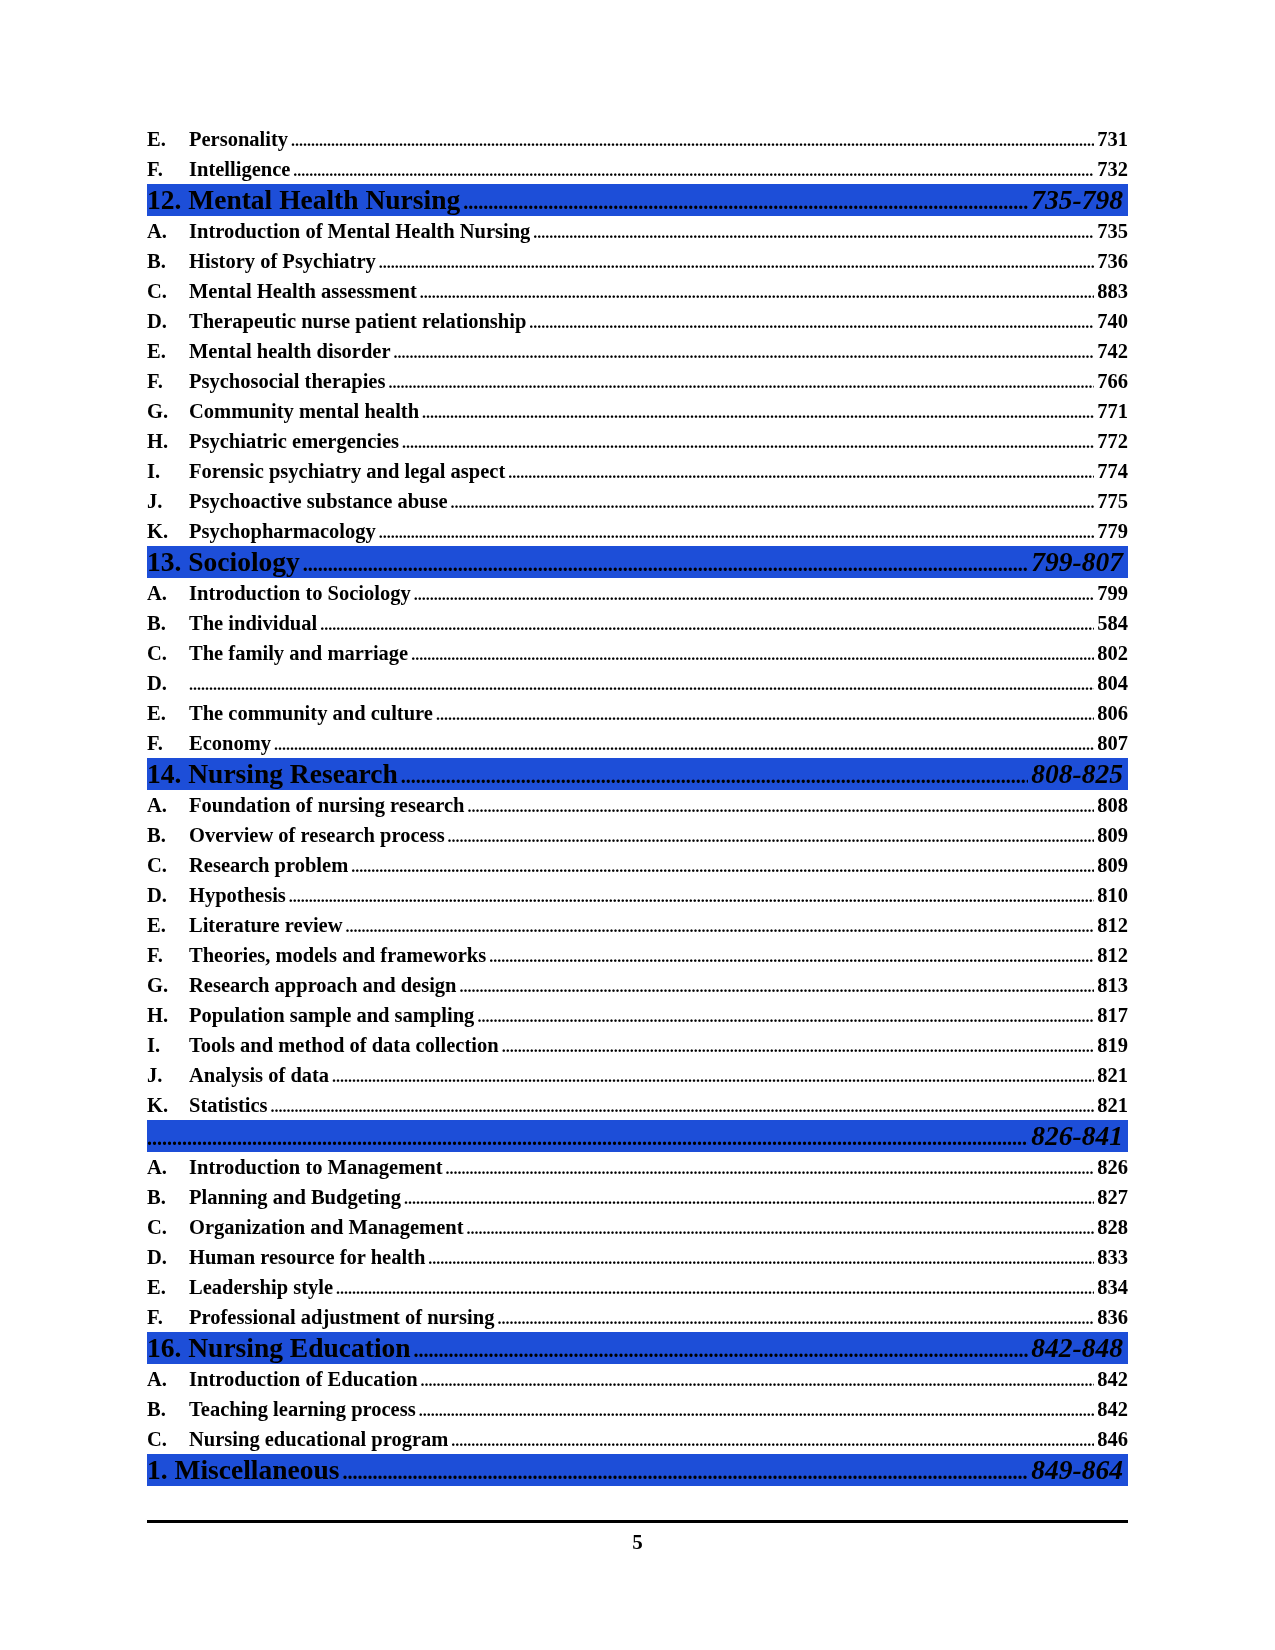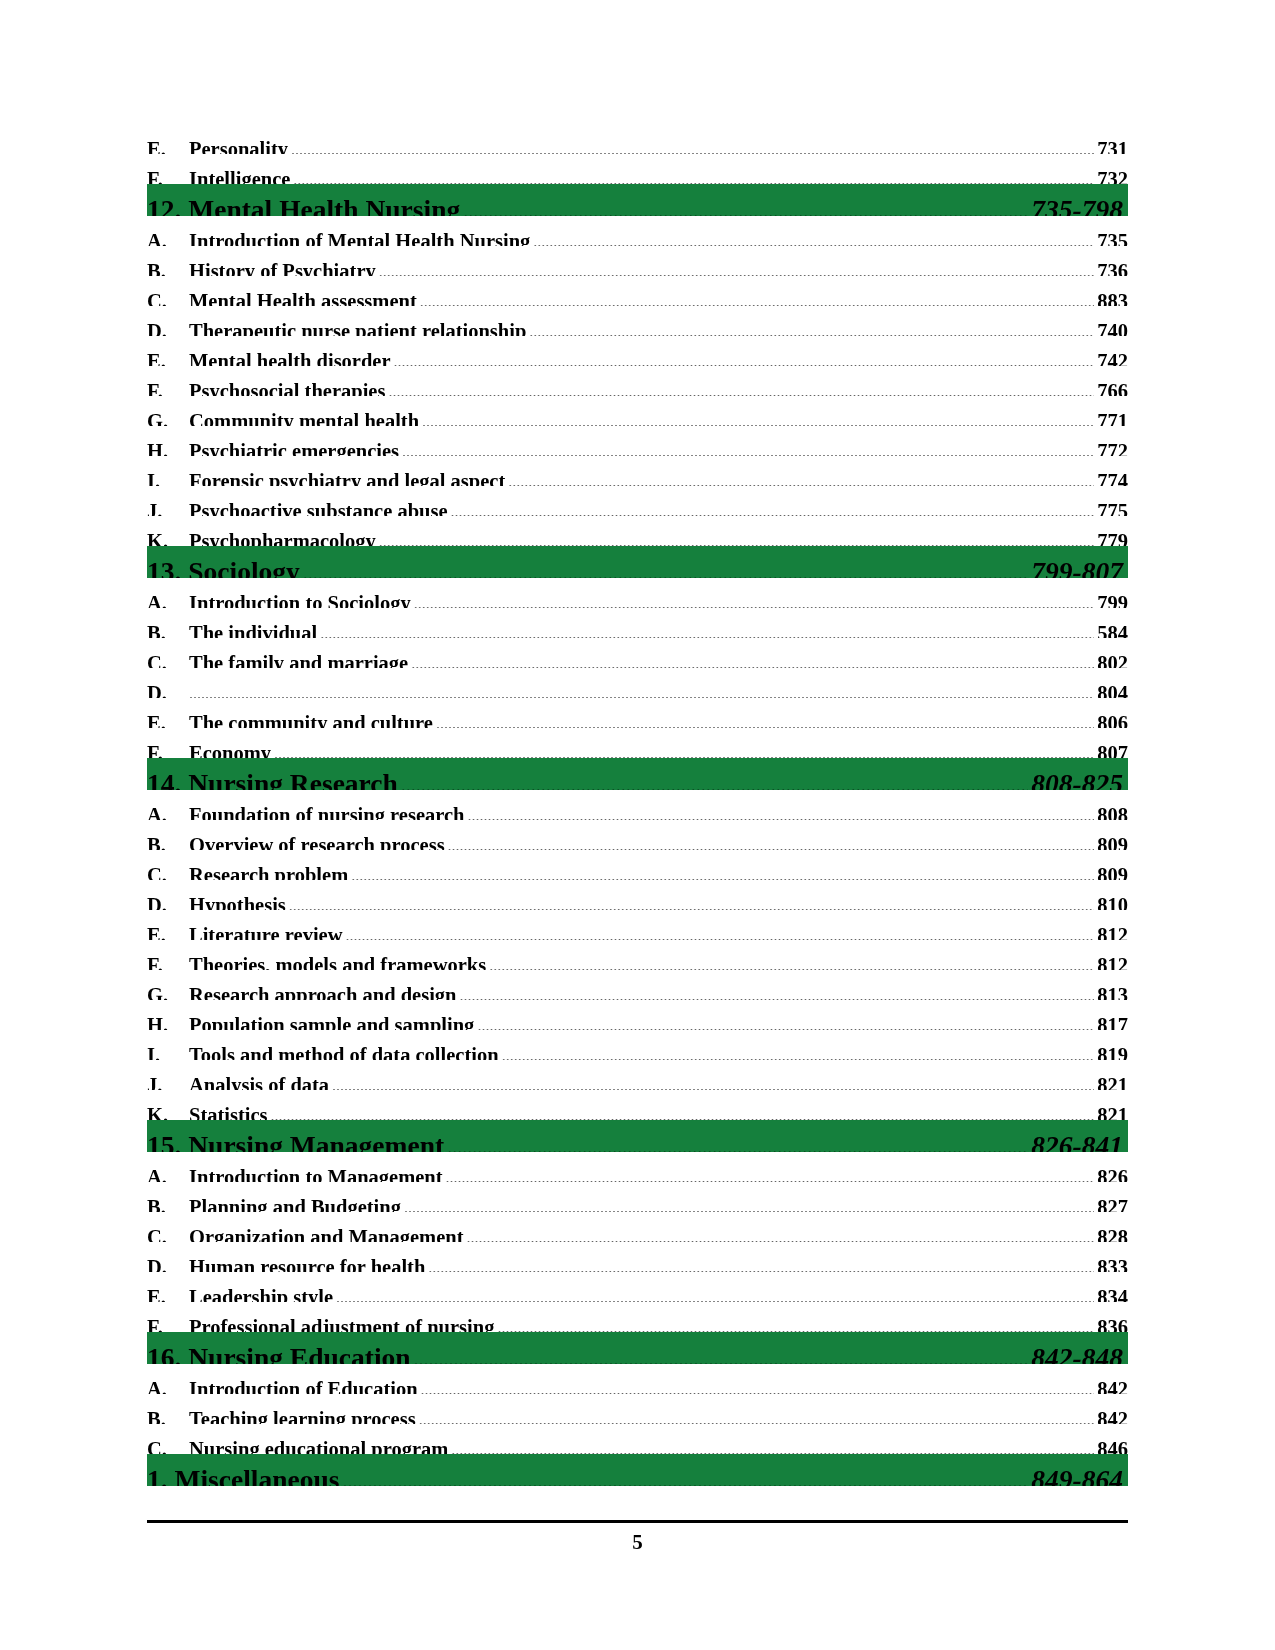--- a/index.html
+++ b/index.html
@@ -2,27 +2,27 @@
 <html><head>
   <meta charset="utf-8">
   <style>
     html, body { margin: 0; padding: 0; background: #ffffff; }
     body { width: 1275px; height: 1650px; position: relative; overflow: hidden;
            font-family: "Liberation Serif", "DejaVu Serif", serif; color: #000; }
     .toc { position: absolute; left: 147px; width: 981px; top: 124px; }
     .row { position: relative; display: flex; align-items: baseline; white-space: nowrap; overflow: hidden; }
     .item { height: 30px; line-height: 30px; font-size: 20.5px; font-weight: bold; }
     .item .letter { width: 42px; flex: 0 0 42px; }
-    .head { height: 32px; line-height: 32px; font-size: 27.5px; font-weight: bold; background: #15803d; margin: 0; }
+    .head { height: 32px; line-height: 32px; font-size: 27.5px; font-weight: bold; background: #1d4ed8; margin: 0; }
     .title { flex: 0 0 auto; padding-right: 3px; }
     .dots { flex: 1 1 auto; overflow: hidden; letter-spacing: 0px; }
     .dots::before { content: "....................................................................................................................................................................................................................................................................................................................................................................................................................................................."; }
     .item .dots { font-size: 16px; }
     .head .dots { font-size: 20px; }
-    .page { flex: 0 0 auto; padding-left: 3px; text-align: center; margin-top: 10px; }
+    .page { flex: 0 0 auto; padding-left: 3px; text-align: center; }
     .head .page { padding-right: 5px; font-style: italic; }
     .rule { position: absolute; left: 147px; width: 981px; top: 1520px; height: 3px; background: #000; }
     .pagenum { position: absolute; left: 0; width: 1275px; top: 1530px; text-align: center;
                font-size: 21px; font-weight: bold; }
   </style>
 </head>
 <body>
 
 <div class="toc" id="toc">
     <div class="row item">
@@ -213,21 +213,20 @@
       <span class="dots"></span>
       <span class="page">821</span>
     </div>
     <div class="row item">
       <span class="letter">K.</span>
       <span class="title">Statistics</span>
       <span class="dots"></span>
       <span class="page">821</span>
     </div>
     <div class="row head">
-      <span class="title">15. Nursing Management</span>
       <span class="dots"></span>
       <span class="page">826-841</span>
     </div>
     <div class="row item">
       <span class="letter">A.</span>
       <span class="title">Introduction to Management</span>
       <span class="dots"></span>
       <span class="page">826</span>
     </div>
     <div class="row item">

